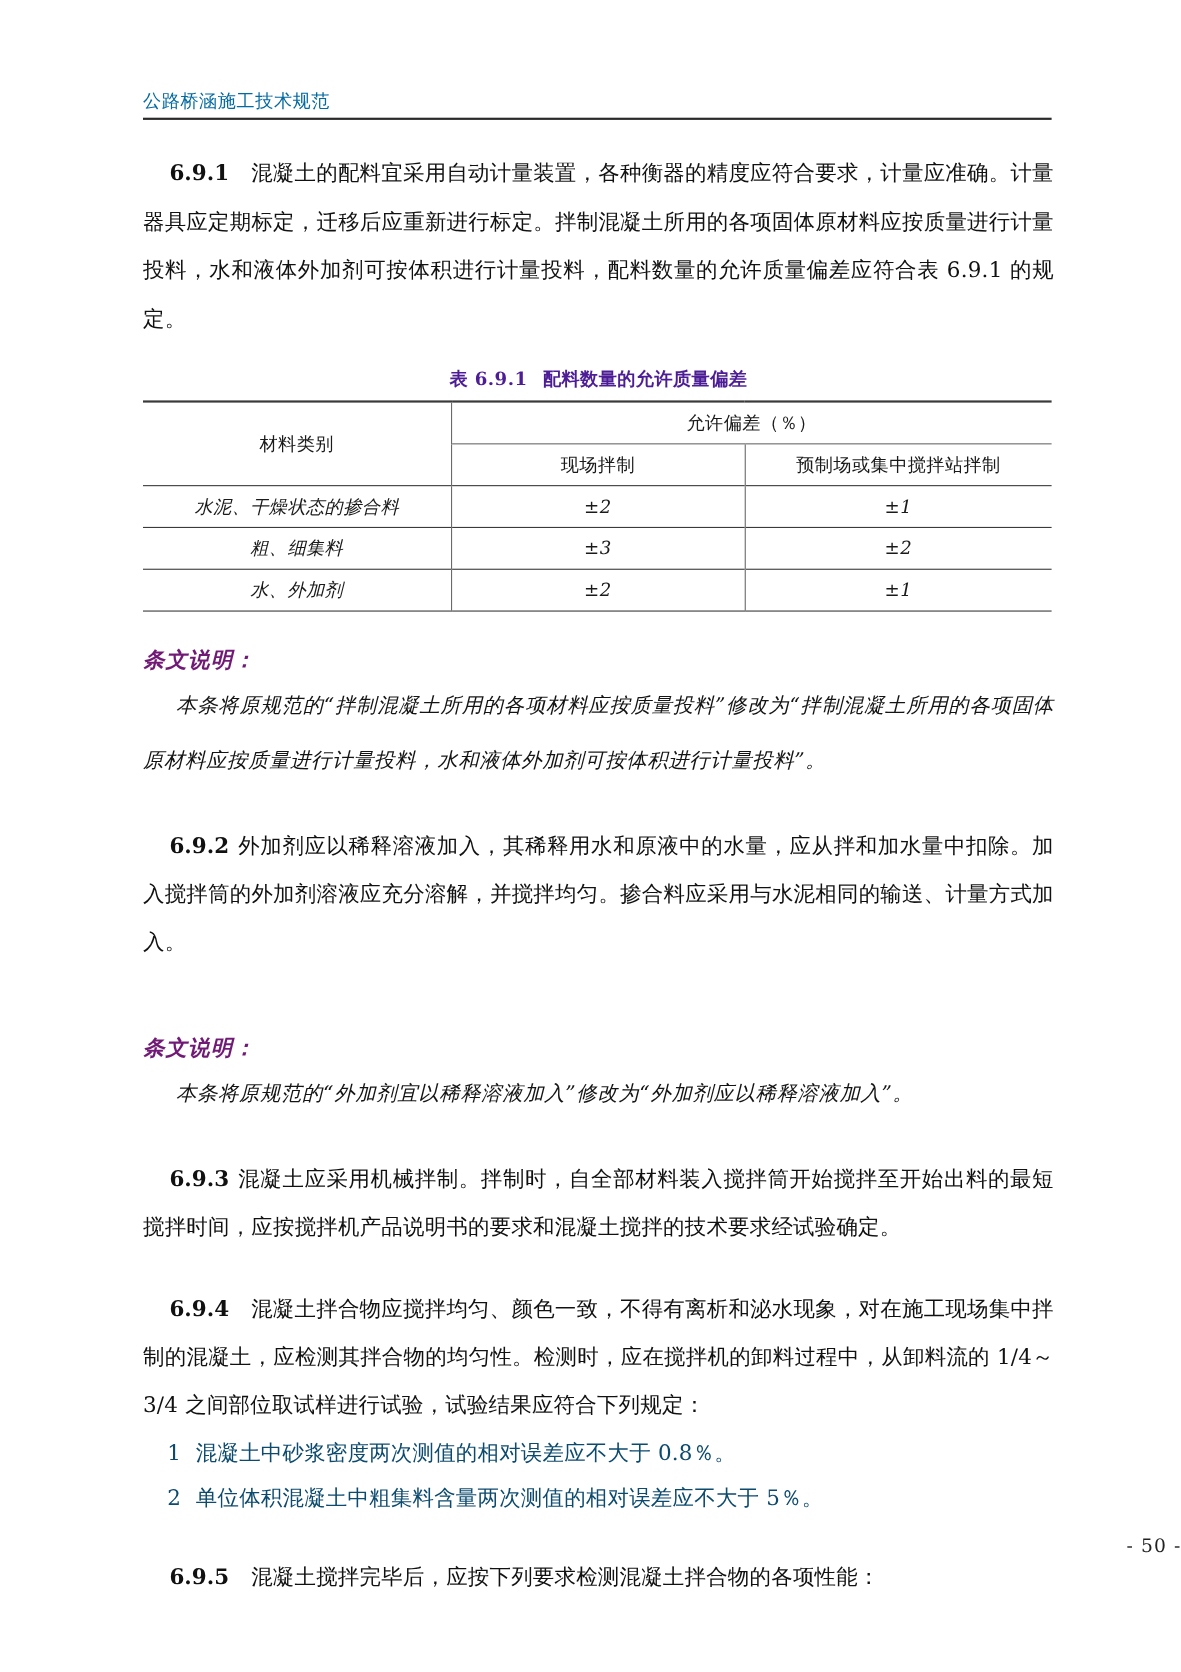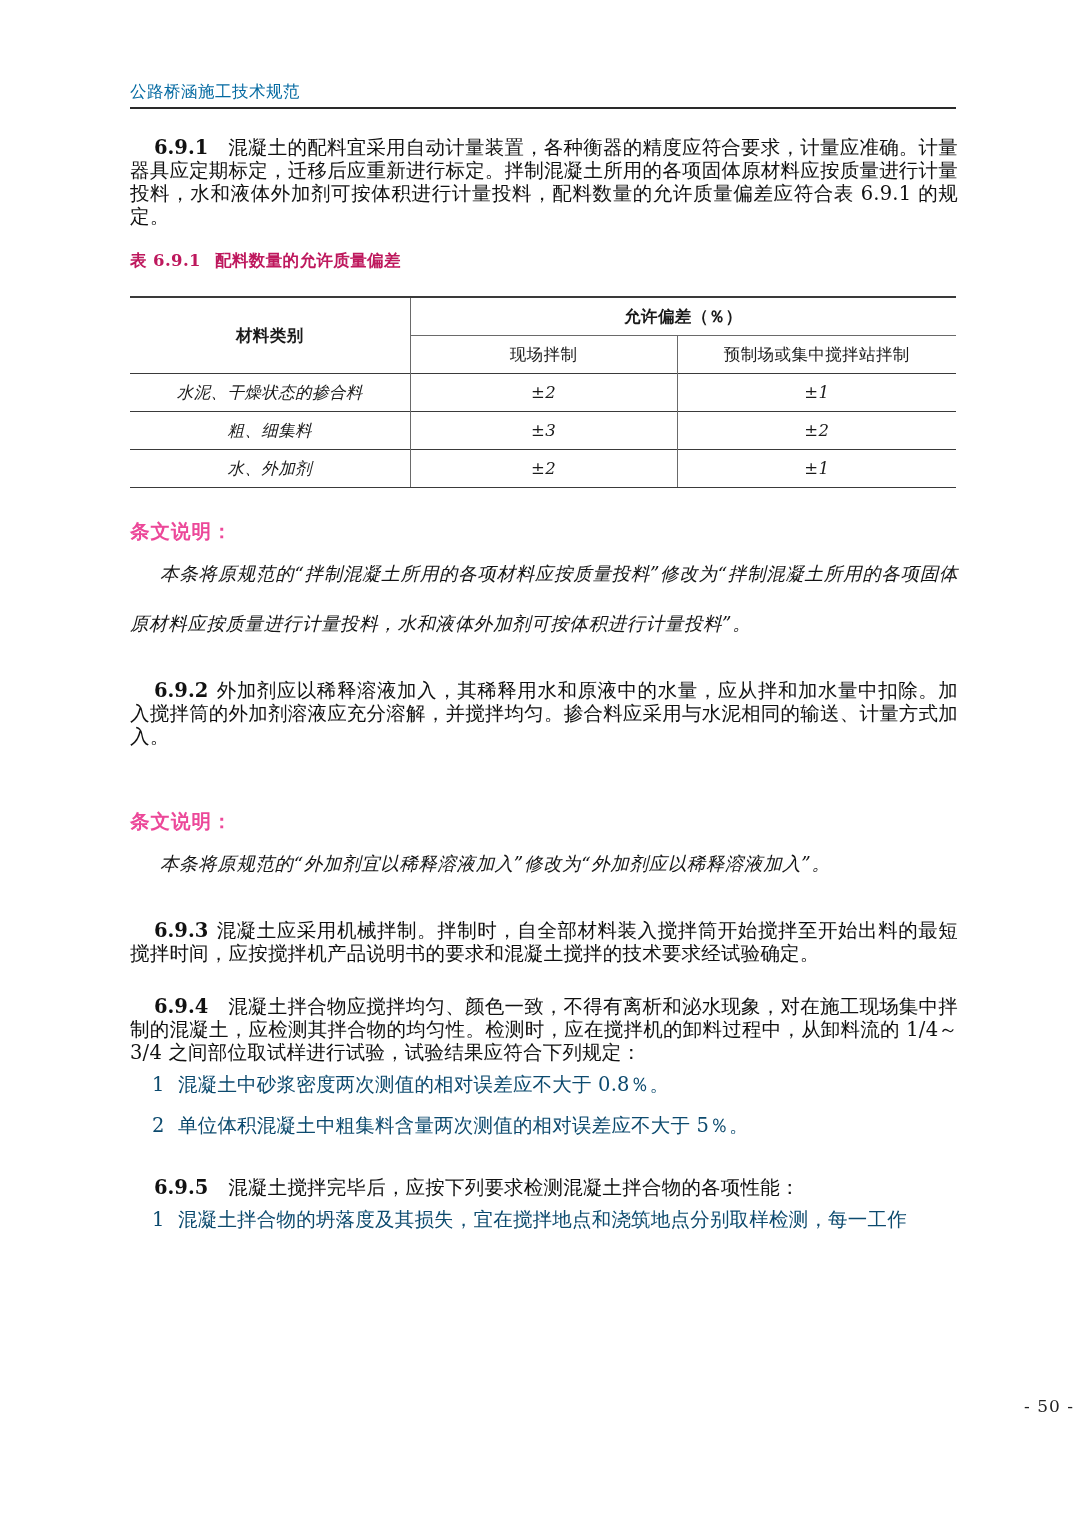--- a/index.html
+++ b/index.html
@@ -42,43 +42,44 @@
   .content {
     position: absolute;
     left: 130px;
     top: 136px;
     width: 828px;
   }
 
   
   .clause {
     font-size: 19.5px;
-    line-height: 23px;
+    line-height: 44px;
     text-align: justify;
     text-justify: inter-ideograph;
     color: #111111;
     margin: 0;
     letter-spacing: 0.2px;
   }
   .clause .num {
     font-weight: bold;
     font-family: "DejaVu Serif", "Liberation Serif", serif;
     letter-spacing: 0px;
   }
   .clause .gap-wide { display: inline-block; width: 20px; }
   .clause .gap-narrow { display: inline-block; width: 8px; }
   .lead-in { display: inline-block; width: 24px; }
 
   
   .table-caption {
+    text-align: center;
     font-size: 16.5px;
     font-weight: bold;
     letter-spacing: 0.4px;
-    margin: 22px 0 24px 0;
-    color: #be185d;
+    margin: 22px 0 8px 0;
+    color: #4c1d95;
   }
   .table-caption .cap-gap { display: inline-block; width: 14px; }
 
   
   table.spec {
     border-collapse: collapse;
     width: 826px;
     table-layout: fixed;
     font-size: 16.5px;
     color: #1a1a1a;
@@ -88,40 +89,41 @@
   table.spec col.c3 { width: 279px; }
 
   table.spec th, table.spec td {
     text-align: center;
     vertical-align: middle;
     padding: 0;
     font-weight: normal;
     letter-spacing: 0.4px;
   }
   
-  table.spec tr.top-rule > * { border-top: 2px solid #3a3a3a; font-weight: bold; }
+  table.spec tr.top-rule > * { border-top: 2px solid #3a3a3a; }
   table.spec tr.mid-rule > * { border-top: 1.3px solid #6a6a6a; }
   table.spec tr.heavy-rule > * { border-top: 1.6px solid #3a3a3a; font-style: italic; }
   table.spec tr.bottom-rule > * { border-bottom: 1.6px solid #3a3a3a; }
 
   table.spec .vl { border-left: 1.3px solid #6a6a6a; }
 
   table.spec td.h-mat { height: 66px; }
   table.spec td.h-dev { height: 37px; }
   table.spec td.h-sub { height: 37px; }
   table.spec td.h-body { height: 37px; }
 
   
   .explain-head {
     font-size: 19.5px;
     font-weight: bold;
     font-family: "DejaVu Serif", "Liberation Serif", serif;
     letter-spacing: 1px;
     margin: 30px 0 4px 0;
-    color: #ec4899;
+    color: #701a75;
+    font-style: italic;
   }
   .explain-body {
     font-size: 18.5px;
     line-height: 50px;
     text-align: justify;
     text-justify: inter-ideograph;
     font-style: italic;
     letter-spacing: 0.6px;
     color: #141414;
     margin: 0;
@@ -241,23 +243,20 @@
     </p>
     <p class="subitem">
       <span class="mark">2</span><span>单位体积混凝土中粗集料含量两次测值的相对误差应不大于 5％。</span>
     </p>
 
     <div class="spacer-lg"></div>
 
     <p class="clause">
       <span class="lead-in"></span><span class="num">6.9.5</span><span class="gap-wide"></span><span>混凝土搅拌完毕后，应按下列要求检测混凝土拌合物的各项性能：</span>
     </p>
-    <p class="subitem">
-      <span class="mark">1</span><span>混凝土拌合物的坍落度及其损失，宜在搅拌地点和浇筑地点分别取样检测，每一工作</span>
-    </p>
 
   </div>
 
   <div class="page-footer">
     <span>- 50 -</span>
   </div>
 
 </div>
 
 </body></html>

